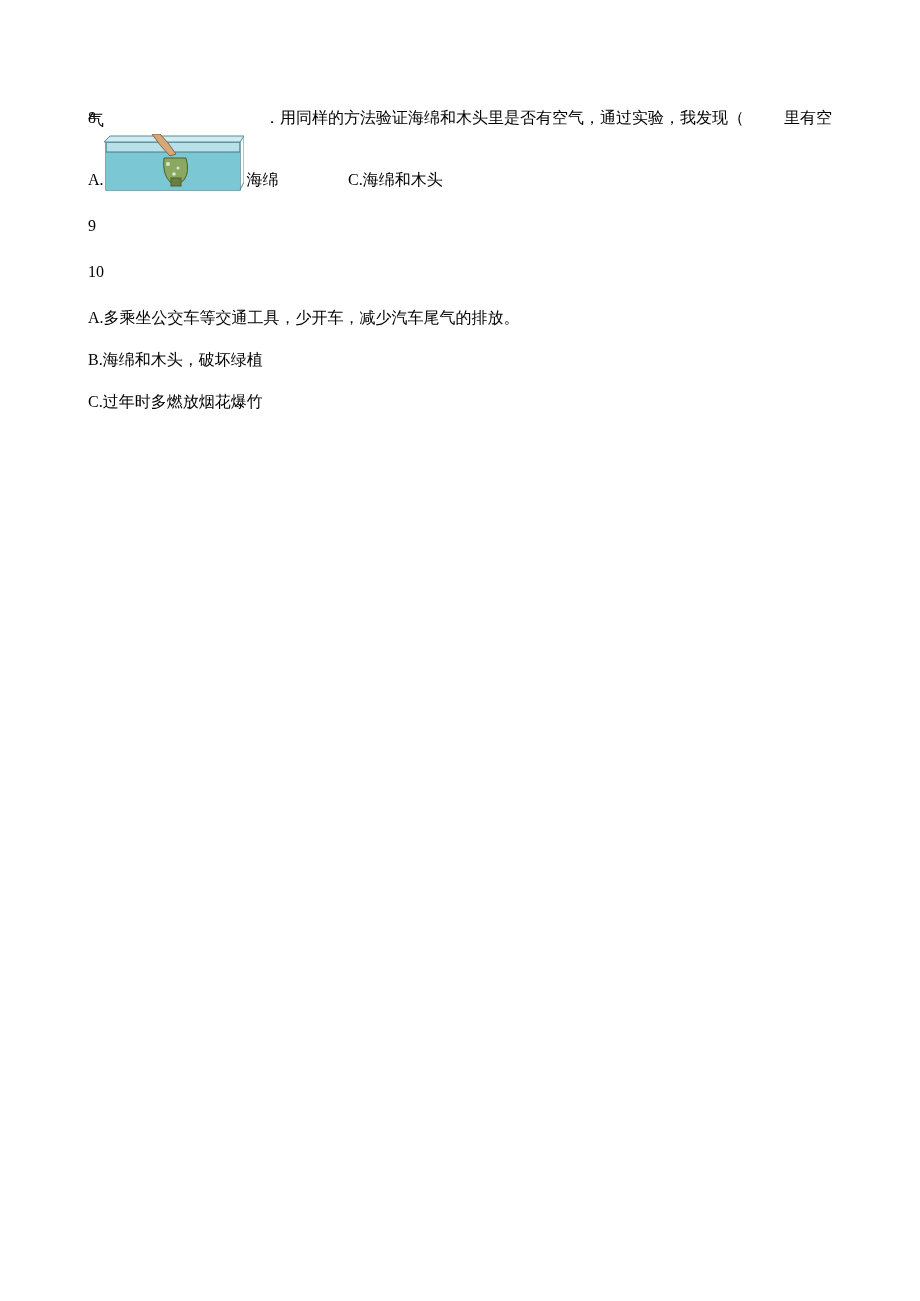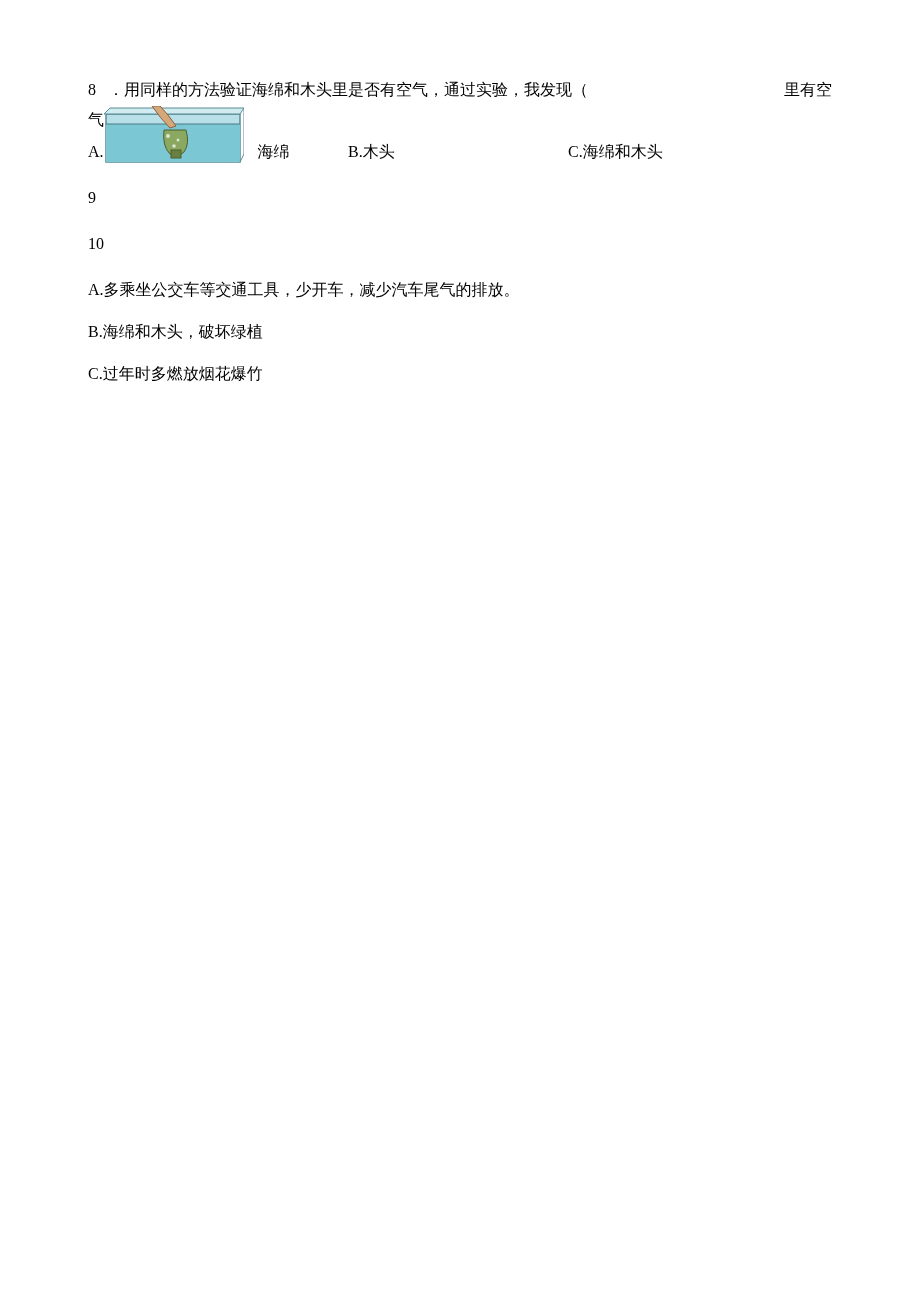--- a/index.html
+++ b/index.html
@@ -15,24 +15,25 @@
     }
     .q8-line {
       display: flex;
       align-items: baseline;
       margin-bottom: 4px;
     }
     .q8-num {
       font-family: "Times New Roman", serif;
       margin-right: 12px;
     }
-    .q8-text { flex: 1; }
+    .q8-text { flex: 1; text-align: right; }
     .q8-tail {
       margin-left: auto;
       padding-left: 40px;
+      margin-top: 28px;
     }
     .q8-qi {
       position: absolute;
       left: 88px;
       top: 108px;
     }
     .tank-wrap {
       width: 140px;
       height: 58px;
       position: relative;
@@ -42,21 +43,21 @@
       display: flex;
       align-items: flex-end;
       margin-bottom: 22px;
       width: 100%;
     }
     .optA {
       display: flex;
       align-items: flex-end;
       width: 260px;
     }
-    .optA-label { margin-left: 14px; }
+    .optA-label { margin-left: 3px; }
     .optB { width: 220px; }
     .optC { }
     .q-line {
       display: flex;
       align-items: baseline;
       margin-bottom: 22px;
     }
     .q-num {
       font-family: "Times New Roman", serif;
       margin-right: 12px;
@@ -97,21 +98,20 @@
         <path d="M 60 24 Q 58 40 66 48 Q 74 52 80 46 Q 86 38 82 24 Z" fill="#8aa860" stroke="#4a6030" stroke-width="1"></path>
         <rect x="67" y="44" width="10" height="8" fill="#6a8040" stroke="#4a6030"></rect>
         <path d="M 48 0 Q 56 12 66 22 L 72 20 Q 64 8 56 0 Z" fill="#d4a878" stroke="#8a6040" stroke-width="1"></path>
         <circle cx="64" cy="30" r="2" fill="#fff" opacity="0.7"></circle>
         <circle cx="74" cy="34" r="1.5" fill="#fff" opacity="0.7"></circle>
         <circle cx="70" cy="40" r="1.8" fill="#fff" opacity="0.7"></circle>
       </svg>
     </span>
     <span class="optA-label">海绵</span>
   </div>
-  <div class="optB">B.木头</div>
   <div class="optC">C.海绵和木头</div>
 </div>
 
 <div class="q-line">
   <span class="q-num eng">9</span>
 </div>
 
 <div class="q-line">
   <span class="q-num eng">10</span>
 </div>

